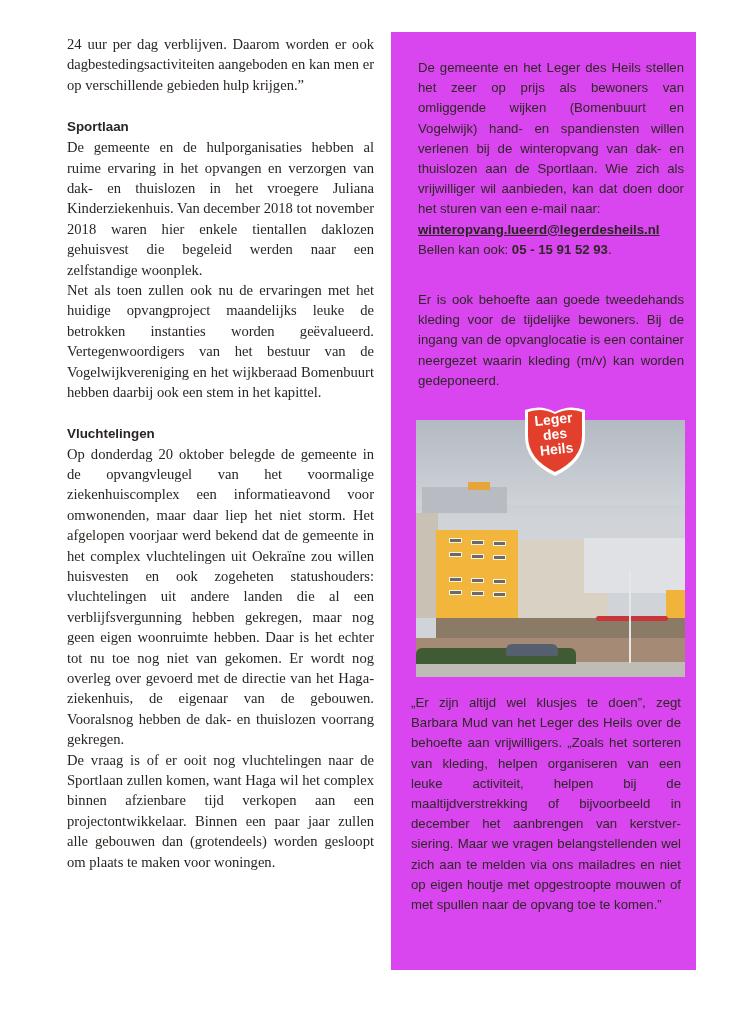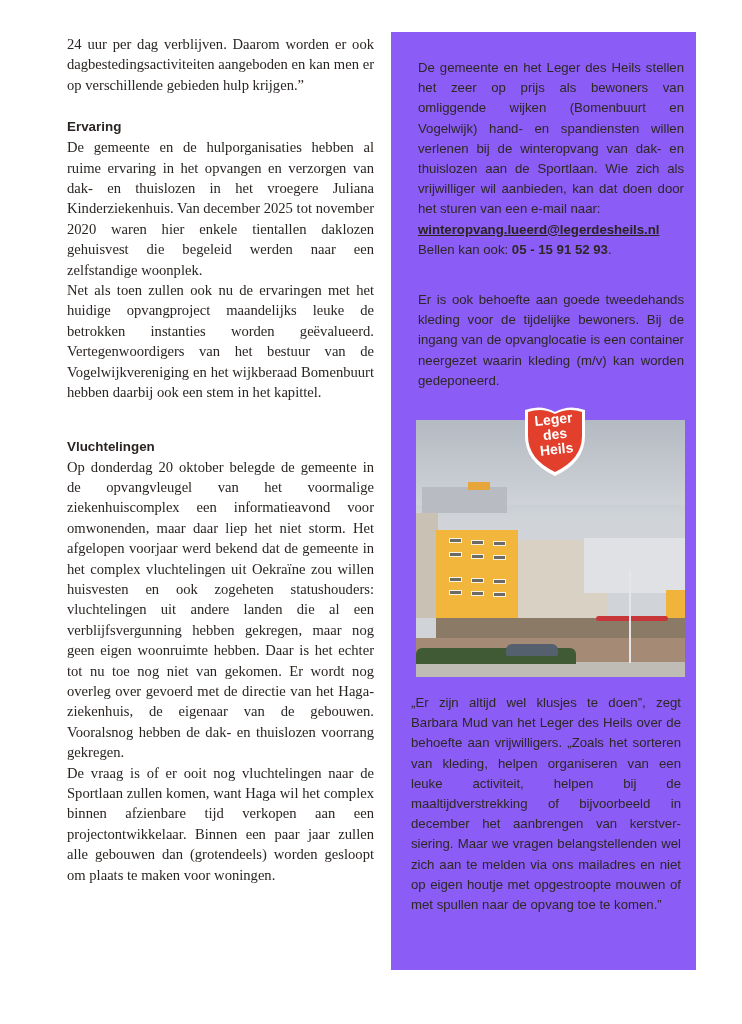--- a/index.html
+++ b/index.html
@@ -13,21 +13,21 @@
   }
   .left-col p { margin: 0; }
   .left-col h3 {
     font-family: "Liberation Sans", "DejaVu Sans", sans-serif;
     font-weight: bold; font-size: 13.4px; line-height: 20px;
     margin-top: 20px; color: #2a2522;
   }
 
   .sidebar {
     position: absolute; left: 391px; top: 32px; width: 305px; height: 938px;
-    background: #8b5cf6;
+    background: #d946ef;
     font-family: "Liberation Sans", "DejaVu Sans", sans-serif;
     font-size: 13.2px; line-height: 20.2px; color: #2d2824;
   }
   .sidebar .block { position: absolute; left: 27px; width: 266px; text-align: justify; }
   .sidebar .b1 { top: 26px; }
   .sidebar .b2 { top: 258px; }
   .sidebar .b3 { top: 661px; left: 20px; width: 270px; }
   .sidebar .email { font-weight: bold; text-decoration: underline; color: #2a2420; }
   .sidebar .phone { font-weight: bold; }
 
@@ -63,25 +63,25 @@
     color: #ffffff; font-size: 14px; line-height: 15px;
     transform: rotate(-6deg);
   }
 </style>
 </head>
 <body>
 
 <div class="left-col">
   <p>24 uur per dag verblijven. Daarom worden er ook dagbestedingsactiviteiten aangeboden en kan men er op verschillende gebieden hulp krijgen.”</p>
 
-  <h3 style="margin-top:22px;">Ervaring</h3>
-  <p>De gemeente en de hulporganisaties hebben al ruime ervaring in het opvangen en verzorgen van dak- en thuislozen in het vroegere Juliana Kinderziekenhuis. Van december 2025 tot no­vember 2020 waren hier enkele tientallen daklozen gehuisvest die begeleid werden naar een zelfstandige woonplek.</p>
+  <h3 style="margin-top:22px;">Sportlaan</h3>
+  <p>De gemeente en de hulporganisaties hebben al ruime ervaring in het opvangen en verzorgen van dak- en thuislozen in het vroegere Juliana Kinderziekenhuis. Van december 2018 tot no­vember 2018 waren hier enkele tientallen daklozen gehuisvest die begeleid werden naar een zelfstandige woonplek.</p>
   <p>Net als toen zullen ook nu de ervaringen met het huidige opvangproject maandelijks leuke de betrokken instanties worden geëva­lueerd. Vertegenwoordigers van het bestuur van de Vogelwijkvereniging en het wijkberaad Bomenbuurt hebben daarbij ook een stem in het kapittel.</p>
 
-  <h3 style="margin-top:34px;">Vluchtelingen</h3>
+  <h3 style="margin-top:21px;">Vluchtelingen</h3>
   <p>Op donderdag 20 oktober belegde de ge­meente in de opvangvleugel van het voorma­lige ziekenhuiscomplex een informatieavond voor omwonenden, maar daar liep het niet storm. Het afgelopen voorjaar werd bekend dat de gemeente in het complex vluchtelin­gen uit Oekraïne zou willen huisvesten en ook zogeheten statushouders: vluchtelingen uit andere landen die al een verblijfsvergun­ning hebben gekregen, maar nog geen eigen woonruimte hebben. Daar is het echter tot nu toe nog niet van gekomen. Er wordt nog overleg over gevoerd met de directie van het Haga-ziekenhuis, de eigenaar van de gebou­wen. Vooralsnog hebben de dak- en thuislo­zen voorrang gekregen.</p>
   <p>De vraag is of er ooit nog vluchtelingen naar de Sportlaan zullen komen, want Haga wil het complex binnen afzienbare tijd verkopen aan een projectontwikkelaar. Binnen een paar jaar zullen alle gebouwen dan (grotendeels) wor­den gesloopt om plaats te maken voor wonin­gen.</p>
 </div>
 
 <div class="sidebar">
   <div class="block b1">
     <span>De gemeente en het Leger des Heils stellen het zeer op prijs als bewoners van omliggende wijken (Bomenbuurt en Vogelwijk) hand- en spandiensten willen verlenen bij de winteropvang van dak- en thuislozen aan de Sportlaan. Wie zich als vrijwilliger wil aanbieden, kan dat doen door het sturen van een e-mail naar:</span><br>
     <span class="email">winteropvang.lueerd@legerdesheils.nl</span><br>
     <span>Bellen kan ook: </span><span class="phone">05 - 15 91 52 93</span><span>.</span>
   </div>

